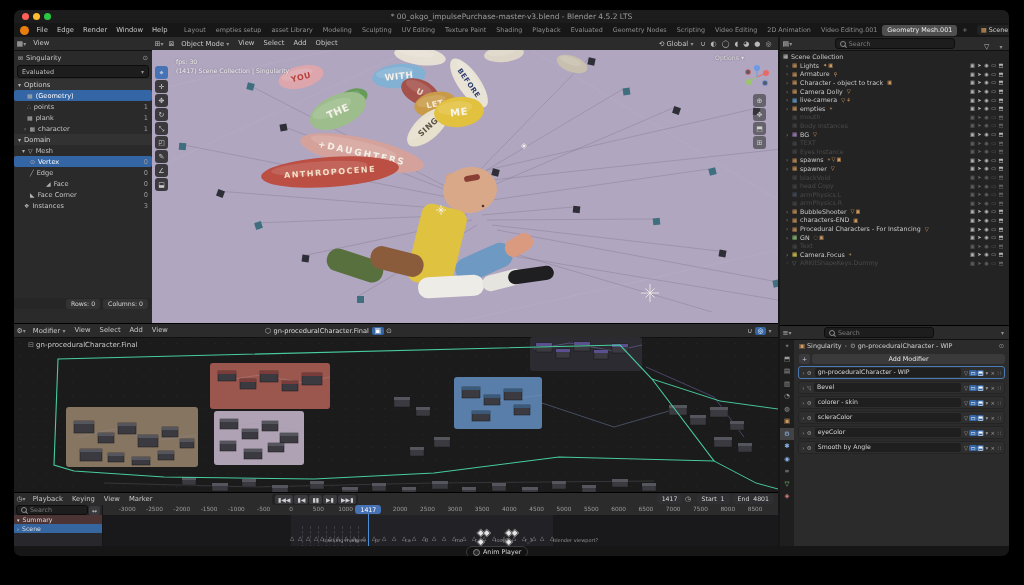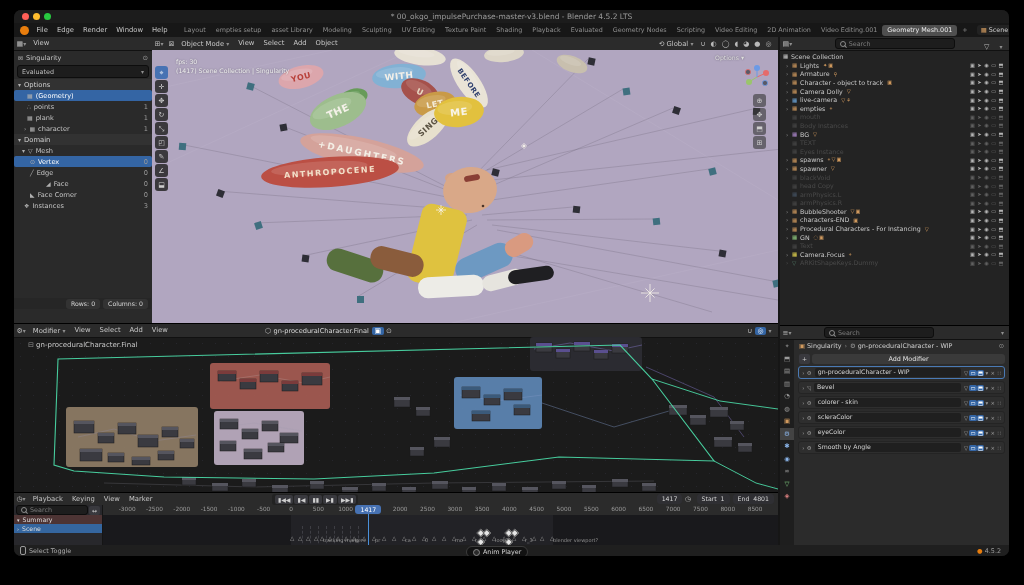--- a/index.html
+++ b/index.html
@@ -1037,25 +1037,20 @@
           <span class="mico blue">▭</span>
           <span class="mico blue">⬒</span>
           <span class="mico">▾</span>
           <span class="mico">×</span>
           <span class="mico">∷</span>
         </div>
         </div>
     </div>
   </div>
 
-  <div class="abs" id="statusbar">
-    <span id="mouse-icon"></span>
-    <span>Select Toggle</span>
-    <span style="margin-left:auto;padding-right:8px;color:#9a9a9a"><span style="color:#e87d0d">●</span> <span>4.5.2</span></span>
-  </div>
   <div id="anim-player">
     <span id="ap-dot"></span>
     <span>Anim Player</span>
   </div>
 </div>
 
 <style>
   .mag{width:4px;height:4px;border:1px solid #8a8a8a;border-radius:50%;position:relative;margin-right:3px;flex:none;}
   .mag::after{content:"";position:absolute;width:3px;height:1px;background:#8a8a8a;left:3px;top:4px;transform:rotate(45deg);}
 </style>

